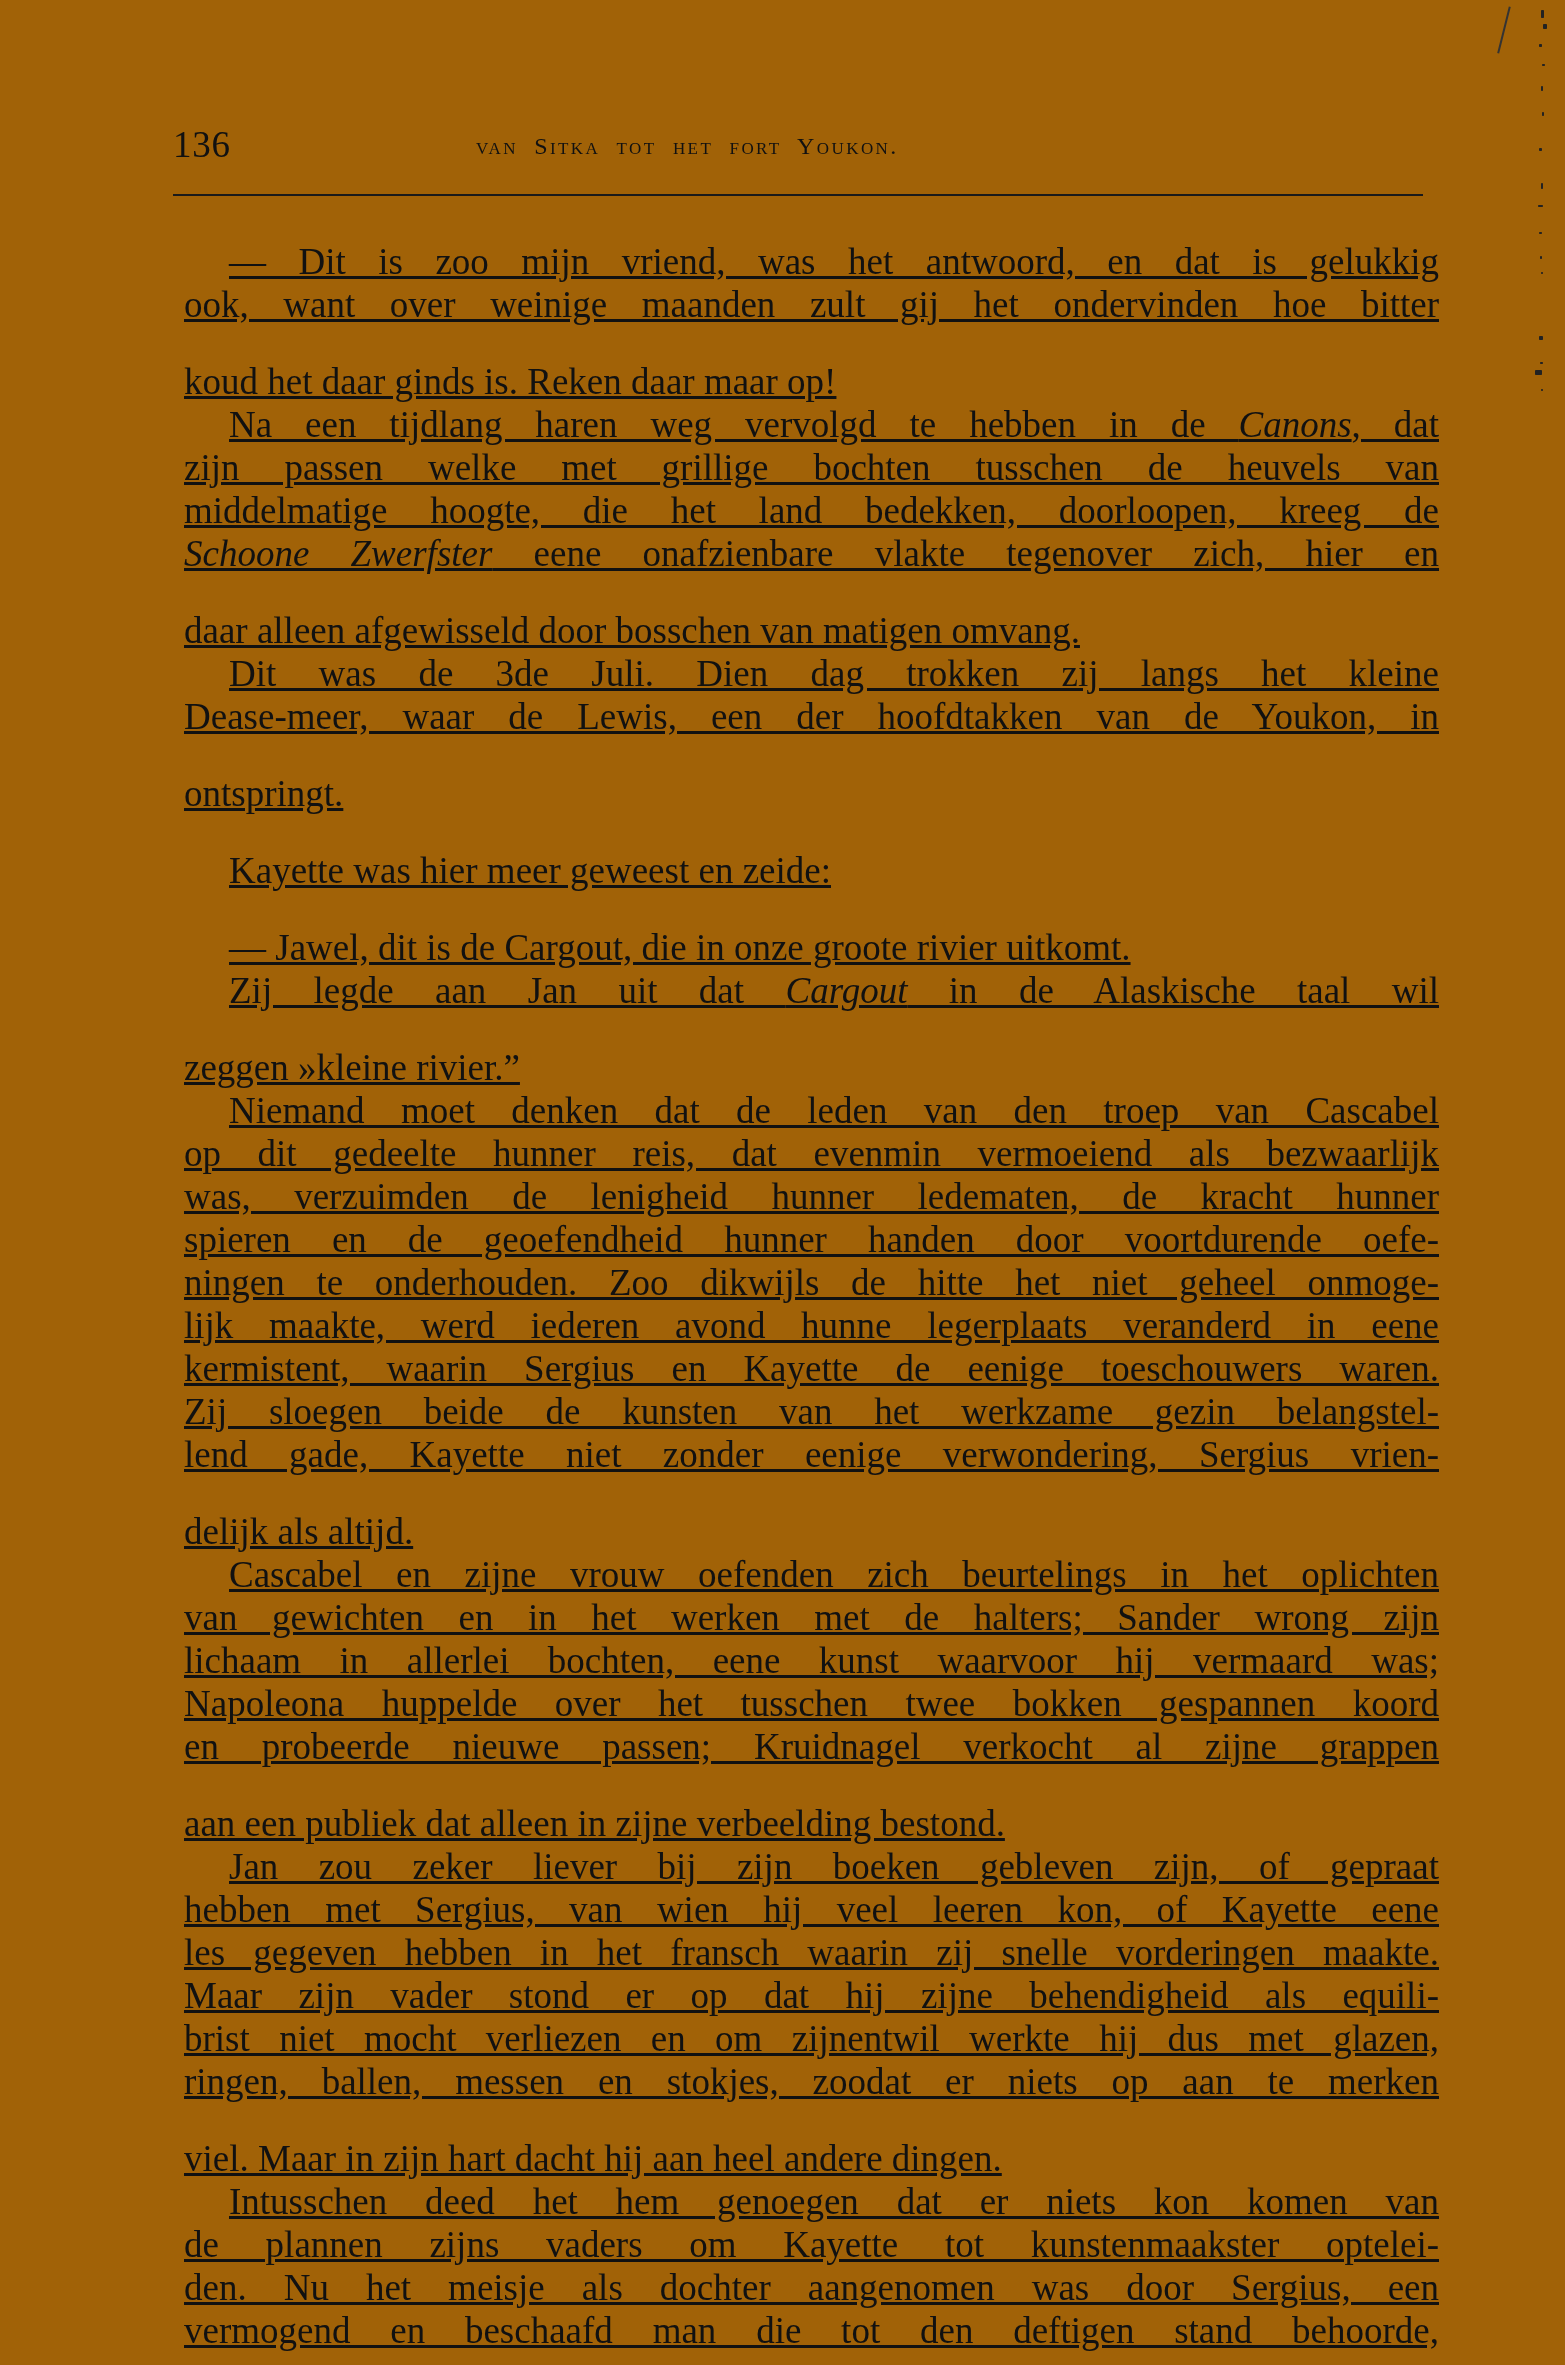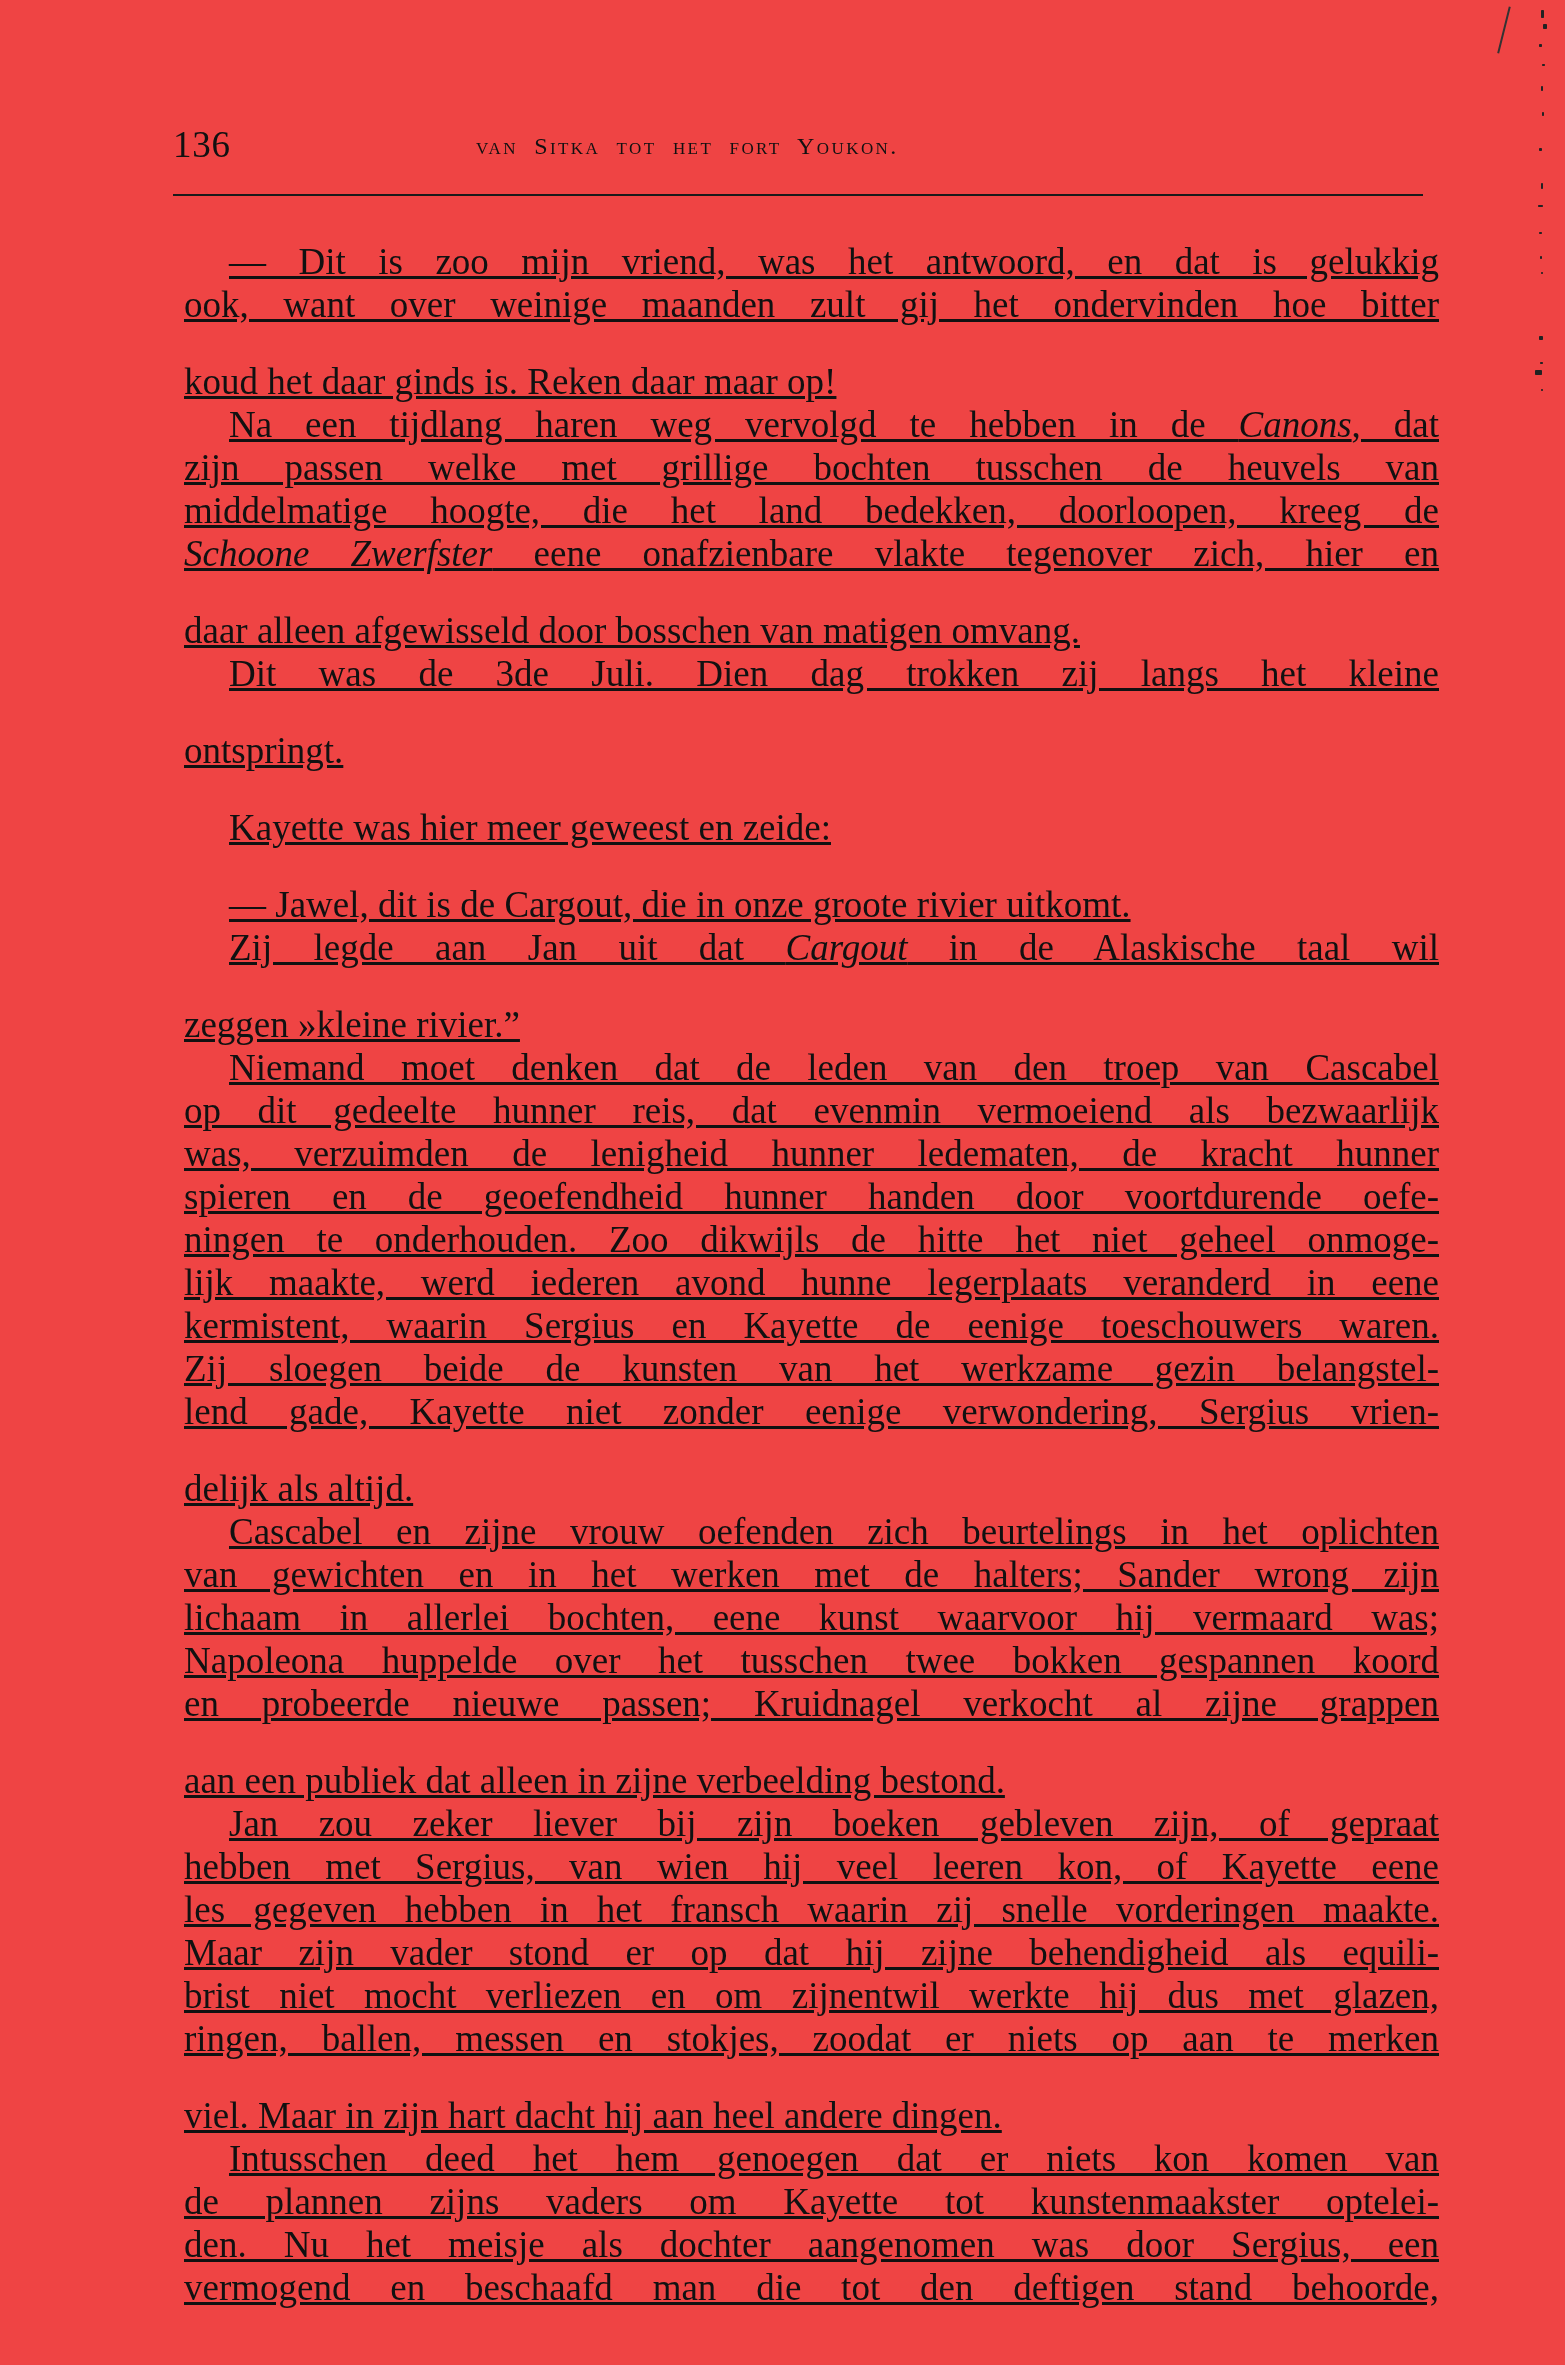--- a/index.html
+++ b/index.html
@@ -1,17 +1,17 @@
 <!DOCTYPE html>
 <html style="font-size:13px"><head>
 <meta charset="utf-8">
 <style>
   html, body { margin: 0; padding: 0; background: #ffffff; }
   body { width: 1566px; height: 2366px; position: relative; overflow: hidden; color: #111111; font-family: "Liberation Serif", "DejaVu Serif", serif; }
-  .page { position: absolute; left: 0; top: 0; width: 1566px; height: 2366px; background: #ef4444; }
+  .page { position: absolute; left: 0; top: 0; width: 1566px; height: 2366px; background: #a16207; }
   .running-head { position: absolute; left: 173px; top: 122px; width: 1255px; height: 45px; }
   .page-number { position: absolute; left: 0; top: 0; font-size: 37px; line-height: 45px; letter-spacing: 0.8px; }
   .running-title { position: absolute; left: 303px; top: 3.2px; font-size: 24px; line-height: 42px; font-variant: small-caps; letter-spacing: 2.4px; word-spacing: 8px; white-space: nowrap; }
   .head-rule { position: absolute; left: 173px; top: 194px; width: 1250px; height: 0; border-top: 2.4px solid #1a1a1a; }
   .body-text { position: absolute; left: 184px; top: 240px; width: 1255px; text-decoration: underline; }
   .line { font-size: 37px; line-height: 43px; height: 43px; text-align: justify; text-align-last: justify; overflow: visible; white-space: nowrap; }
   .line.last { text-align: left; text-align-last: left; margin-top: 34px; }
   .line.indent { padding-left: 45px; text-align: center; }
   .line .it { font-style: italic; }
   .artifacts { position: absolute; left: 1517px; top: 0; width: 32px; height: 720px; }
@@ -36,20 +36,21 @@
       </div>
       <div>
         <div class="line indent"><span>Na een tijdlang haren weg vervolgd te hebben in de </span><span class="it">Canons</span><span>, dat</span></div>
         <div class="line"><span>zijn passen welke met grillige bochten tusschen de heuvels van</span></div>
         <div class="line"><span>middelmatige hoogte, die het land bedekken, doorloopen, kreeg de</span></div>
         <div class="line"><span class="it">Schoone Zwerfster</span><span> eene onafzienbare vlakte tegenover zich, hier en</span></div>
         <div class="line last"><span>daar alleen afgewisseld door bosschen van matigen omvang.</span></div>
       </div>
       <div>
         <div class="line indent"><span>Dit was de 3de Juli.  Dien dag trokken zij langs het kleine</span></div>
+        <div class="line"><span>Dease-meer, waar de Lewis, een der hoofdtakken van de Youkon, in</span></div>
         <div class="line last"><span>ontspringt.</span></div>
       </div>
       <div>
         <div class="line indent last"><span>Kayette was hier meer geweest en zeide:</span></div>
       </div>
       <div>
         <div class="line indent last"><span>— Jawel, dit is de Cargout, die in onze groote rivier uitkomt.</span></div>
       </div>
       <div>
         <div class="line indent"><span>Zij legde aan Jan uit dat </span><span class="it">Cargout</span><span> in de Alaskische taal wil</span></div>

